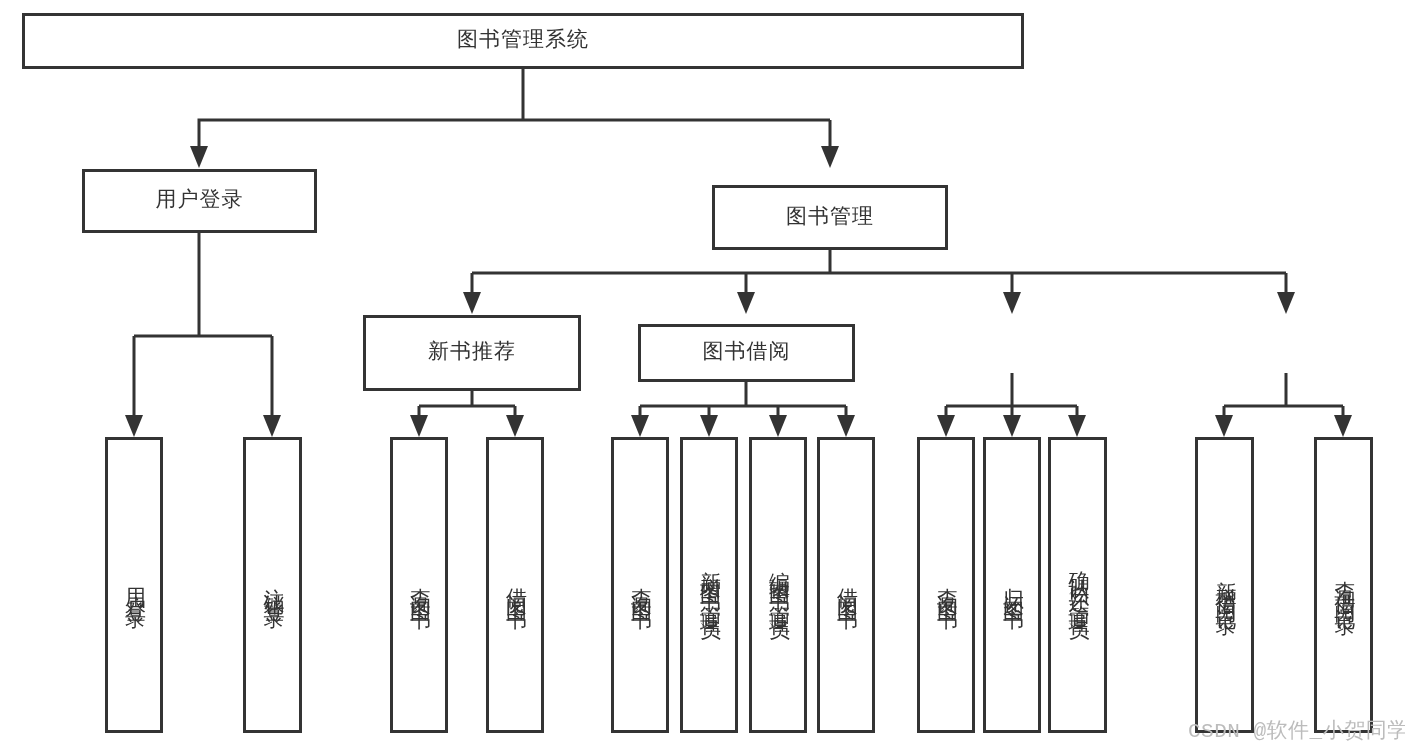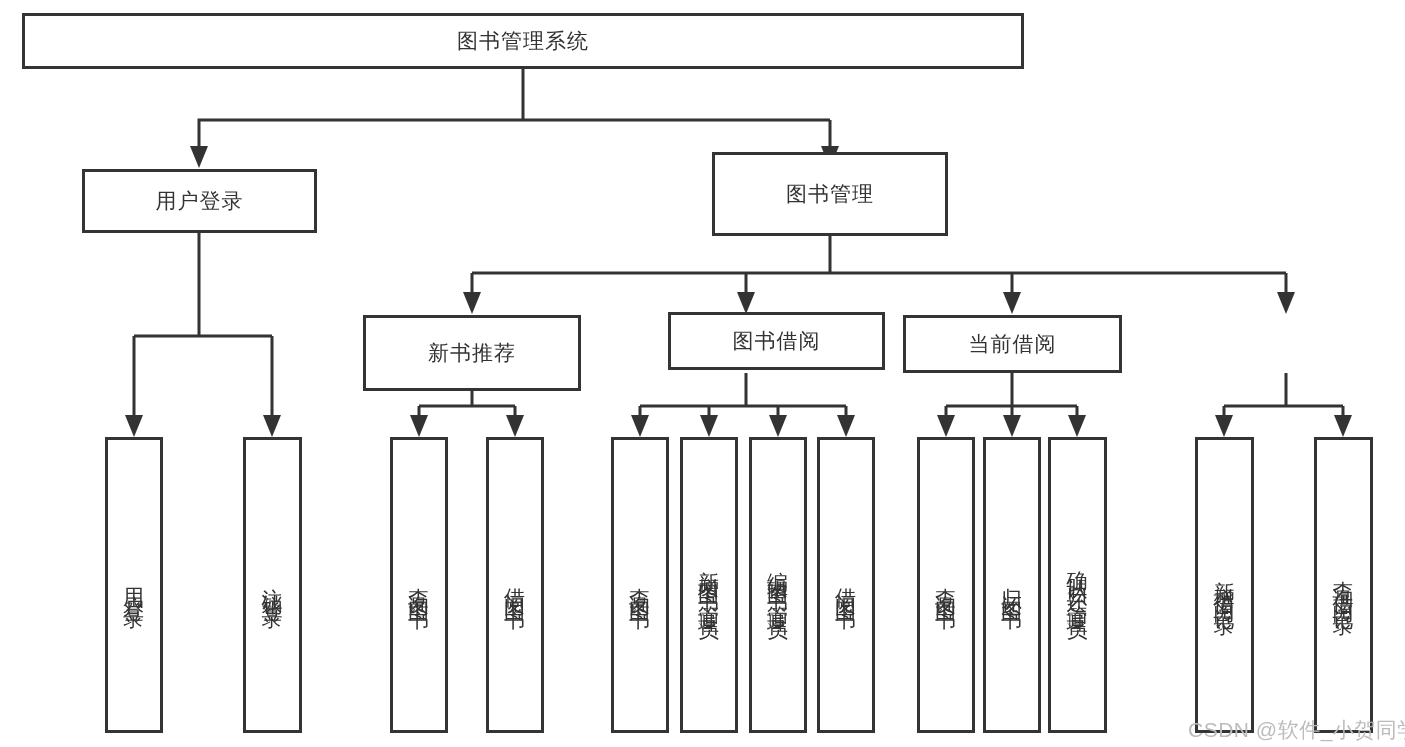--- a/index.html
+++ b/index.html
@@ -6,21 +6,21 @@
     margin: 0;
     padding: 0;
     background: #ffffff;
   }
   .stage {
     position: relative;
     width: 1405px;
     height: 747px;
     background: #ffffff;
     overflow: hidden;
-    font-family: Liberation Sans, sans-serif;
+    font-family: Liberation Mono, monospace;
   }
   .edges {
     position: absolute;
     left: 0;
     top: 0;
     width: 1405px;
     height: 747px;
   }
   .node {
     position: absolute;
@@ -41,23 +41,23 @@
   .node.v .lbl {
     writing-mode: vertical-rl;
     text-orientation: mixed;
     letter-spacing: 7px;
     line-height: 1;
     white-space: normal;
   }
   
   .n-root          { left: 22px;   top: 13px;  width: 1002px; height: 56px; }
   .n-user-login    { left: 82px;   top: 169px; width: 235px;  height: 64px; }
-  .n-book-mgmt     { left: 712px;  top: 152px; width: 236px;  height: 84px; text-align: center; }
+  .n-book-mgmt     { left: 712px;  top: 185px; width: 236px;  height: 65px; text-align: center; }
   .n-new-book-rec  { left: 363px;  top: 315px; width: 218px;  height: 76px; }
-  .n-book-borrow   { left: 638px;  top: 312px; width: 217px;  height: 58px; margin-left: 30px; }
+  .n-book-borrow   { left: 638px;  top: 324px; width: 217px;  height: 58px; }
   .n-current-borrow{ left: 903px;  top: 315px; width: 219px;  height: 58px; }
   .n-borrow-records{ left: 1177px; top: 315px; width: 219px;  height: 58px; }
   
   .leaf { top: 437px; width: 58px; height: 296px; }
   .l-user-login { left: 105px; }
   .l-logout     { left: 243px; width: 59px; }
   .l-nbr-query  { left: 390px; }
   .l-nbr-borrow { left: 486px; }
   .l-bb-query   { left: 611px; }
   .l-bb-add     { left: 680px; }
@@ -141,23 +141,20 @@
   <div class="node n-book-mgmt">
     <span class="lbl">图书管理</span>
   </div>
 
   <div class="node n-new-book-rec">
     <span class="lbl">新书推荐</span>
   </div>
   <div class="node n-book-borrow">
     <span class="lbl">图书借阅</span>
   </div>
-  <div class="node n-current-borrow">
-    <span class="lbl">当前借阅</span>
-  </div>
 
   <div class="node v leaf l-user-login">
     <span class="lbl">用户登录</span>
   </div>
   <div class="node v leaf l-logout">
     <span class="lbl">注销登录</span>
   </div>
   <div class="node v leaf l-nbr-query">
     <span class="lbl">查询图书</span>
   </div>

